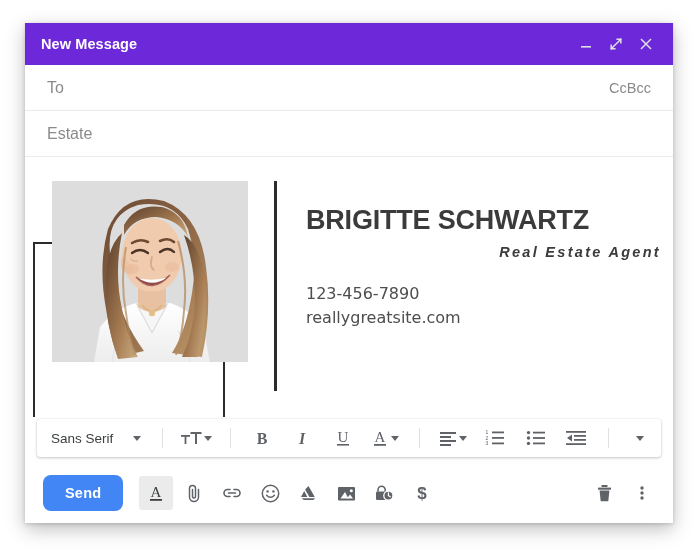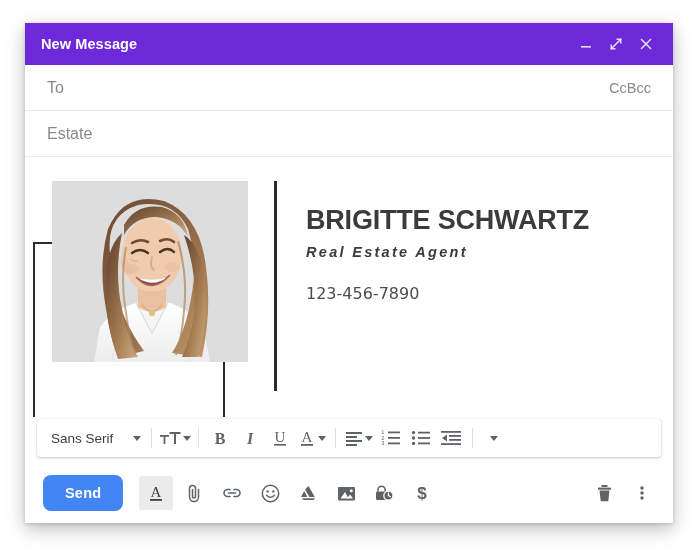--- a/index.html
+++ b/index.html
@@ -138,20 +138,21 @@
     line-height: 1.1;
     white-space: nowrap;
   }
   #sig-role {
     font-size: 14.5px;
     font-weight: bold;
     font-style: italic;
     color: #3b3b3b;
     letter-spacing: 2.3px;
     margin-top: 8px;
+    text-align: right;
   }
   #sig-contact {
     margin-top: 22px;
   }
   #sig-contact div {
     font-size: 16px;
     color: #4d4d4d;
     line-height: 1.52;
     font-family: "DejaVu Sans", sans-serif;
   }
@@ -164,20 +165,21 @@
   }
   #format-toolbar {
     height: 38px;
     background: #ffffff;
     border-radius: 3px;
     box-shadow: 0 1px 3px rgba(0,0,0,0.22), 0 0 1px rgba(0,0,0,0.16);
     display: flex;
     align-items: center;
     padding: 0 6px;
     box-sizing: border-box;
+    justify-content: space-between;
   }
   .tb-item {
     display: flex;
     align-items: center;
     justify-content: center;
     height: 28px;
     border-radius: 2px;
     cursor: pointer;
     color: #5f6368;
   }
@@ -360,20 +362,21 @@
         </svg>
       </div>
 
       <div id="signature-divider"></div>
 
       <div id="signature-text">
         <div id="sig-name">BRIGITTE SCHWARTZ</div>
         <div id="sig-role">Real Estate Agent</div>
         <div id="sig-contact">
           <div>123-456-7890</div>
+          <div>reallygreatsite.com</div>
         </div>
       </div>
 
     </div>
   </div>
 
   <div id="format-toolbar-wrap">
     <div id="format-toolbar">
 
       <div class="tb-item tb-font">

